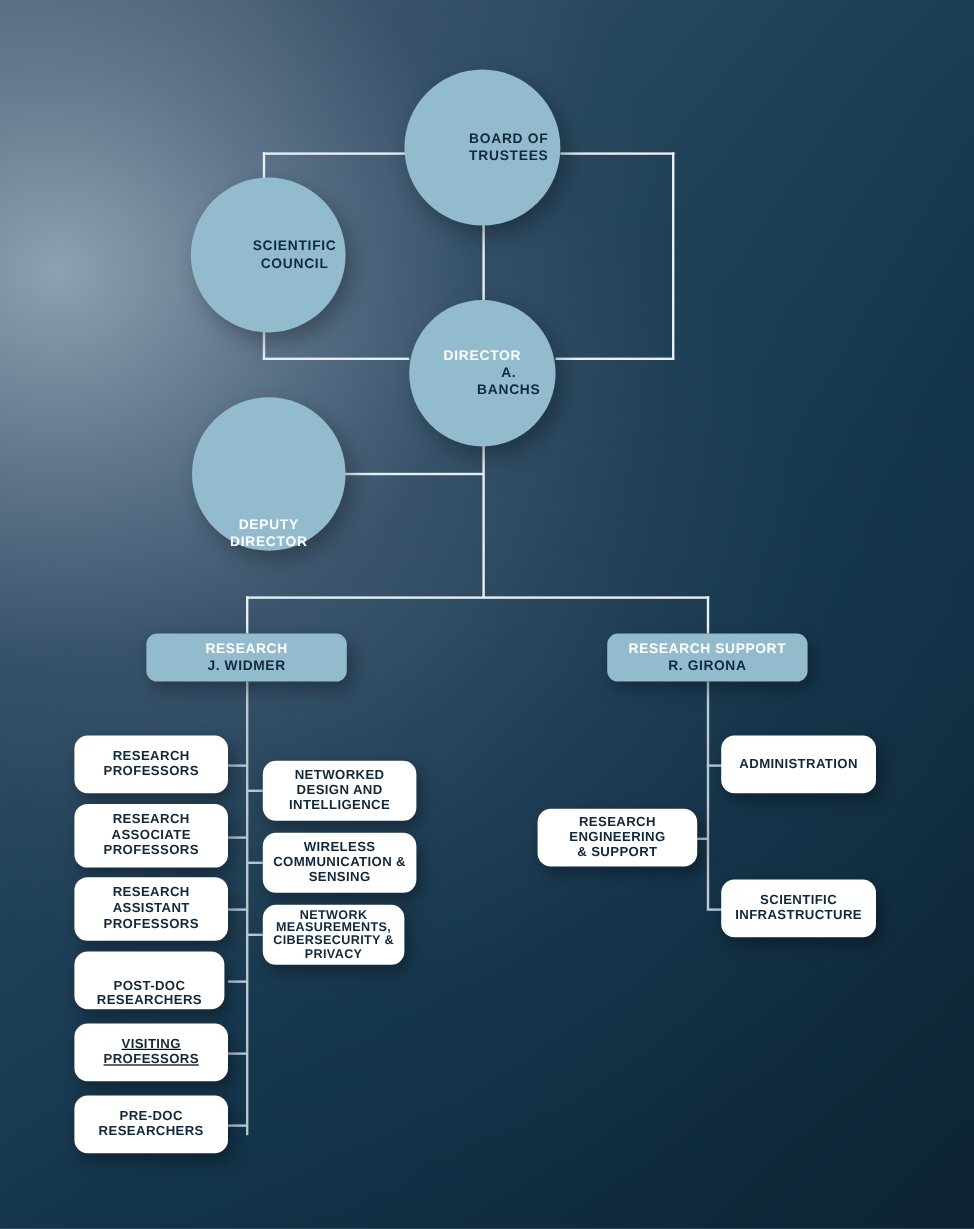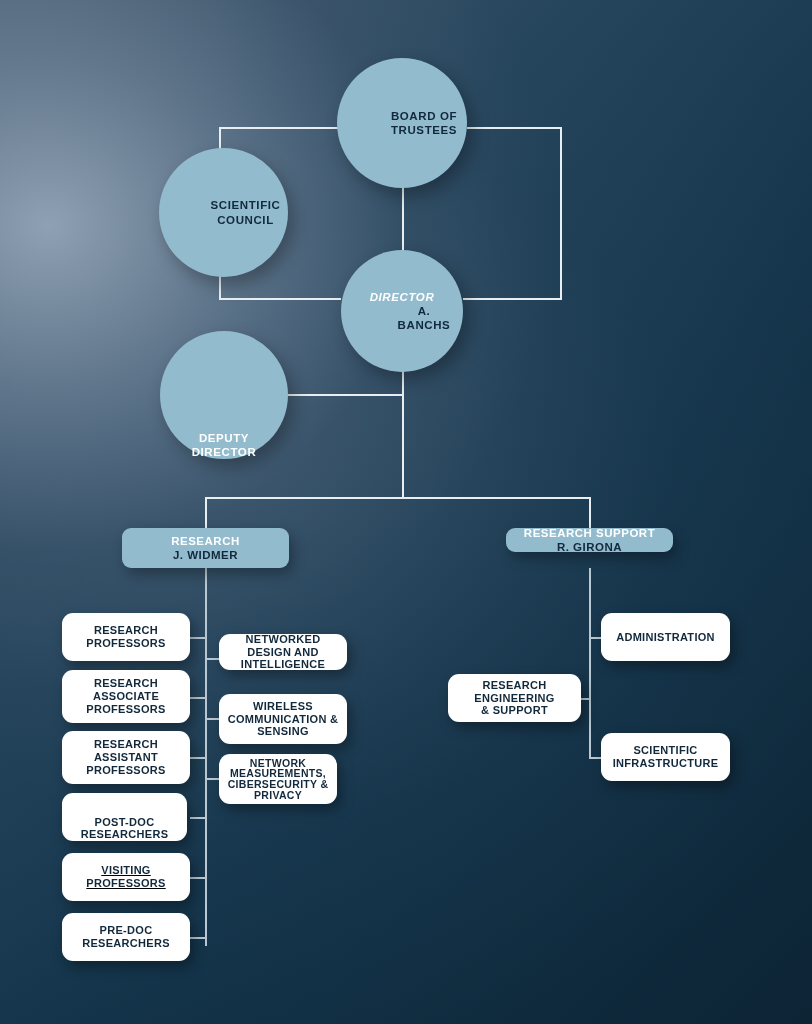--- a/index.html
+++ b/index.html
@@ -47,21 +47,21 @@
   }
   .circle .ctext {
     font-weight: bold;
     letter-spacing: 0.6px;
     line-height: 1.22;
     text-transform: uppercase;
     font-size: 11.5px;
     padding: 0 8px;
   }
   .ctext.dark  { color: #12293c; }
-  .ctext .w    { color: #ffffff; display: block; font-style: italic; }
+  .ctext .w    { color: #ffffff; display: block; }
   .ctext .d    { color: #12293c; display: block; padding-left: 44px; }
   .ctext.white { color: #ffffff; }
 
   
   .bar {
     position: absolute;
     background: #92bbcd;
     border-radius: 9px;
     display: flex;
     align-items: center;
@@ -171,21 +171,21 @@
     <div class="ctext white">DEPUTY DIRECTOR</div>
   </div>
 
   <div class="bar" style="left:122px; top:528px; width:167px; height:40px;">
     <div class="btext">
       <span class="w">RESEARCH</span>
       <span class="d">J. WIDMER</span>
     </div>
   </div>
 
-  <div class="bar" style="left:506px; top:528px; width:167px; height:24px;">
+  <div class="bar" style="left:506px; top:528px; width:167px; height:40px;">
     <div class="btext">
       <span class="w">RESEARCH SUPPORT</span>
       <span class="d">R. GIRONA</span>
     </div>
   </div>
 
   <div class="wbox" style="left:62px; top:613px; width:128px; height:48px;">
     <div class="wtext">
       <span>RESEARCH</span><br>
       <span>PROFESSORS</span>
@@ -222,21 +222,21 @@
     </div>
   </div>
 
   <div class="wbox" style="left:62px; top:913px; width:128px; height:48px;">
     <div class="wtext">
       <span>PRE-DOC</span><br>
       <span>RESEARCHERS</span>
     </div>
   </div>
 
-  <div class="wbox" style="left:219px; top:634px; width:128px; height:36px;">
+  <div class="wbox" style="left:219px; top:634px; width:128px; height:50px;">
     <div class="wtext">
       <span>NETWORKED</span><br>
       <span>DESIGN AND</span><br>
       <span>INTELLIGENCE</span>
     </div>
   </div>
 
   <div class="wbox" style="left:219px; top:694px; width:128px; height:50px;">
     <div class="wtext">
       <span>WIRELESS</span><br>

